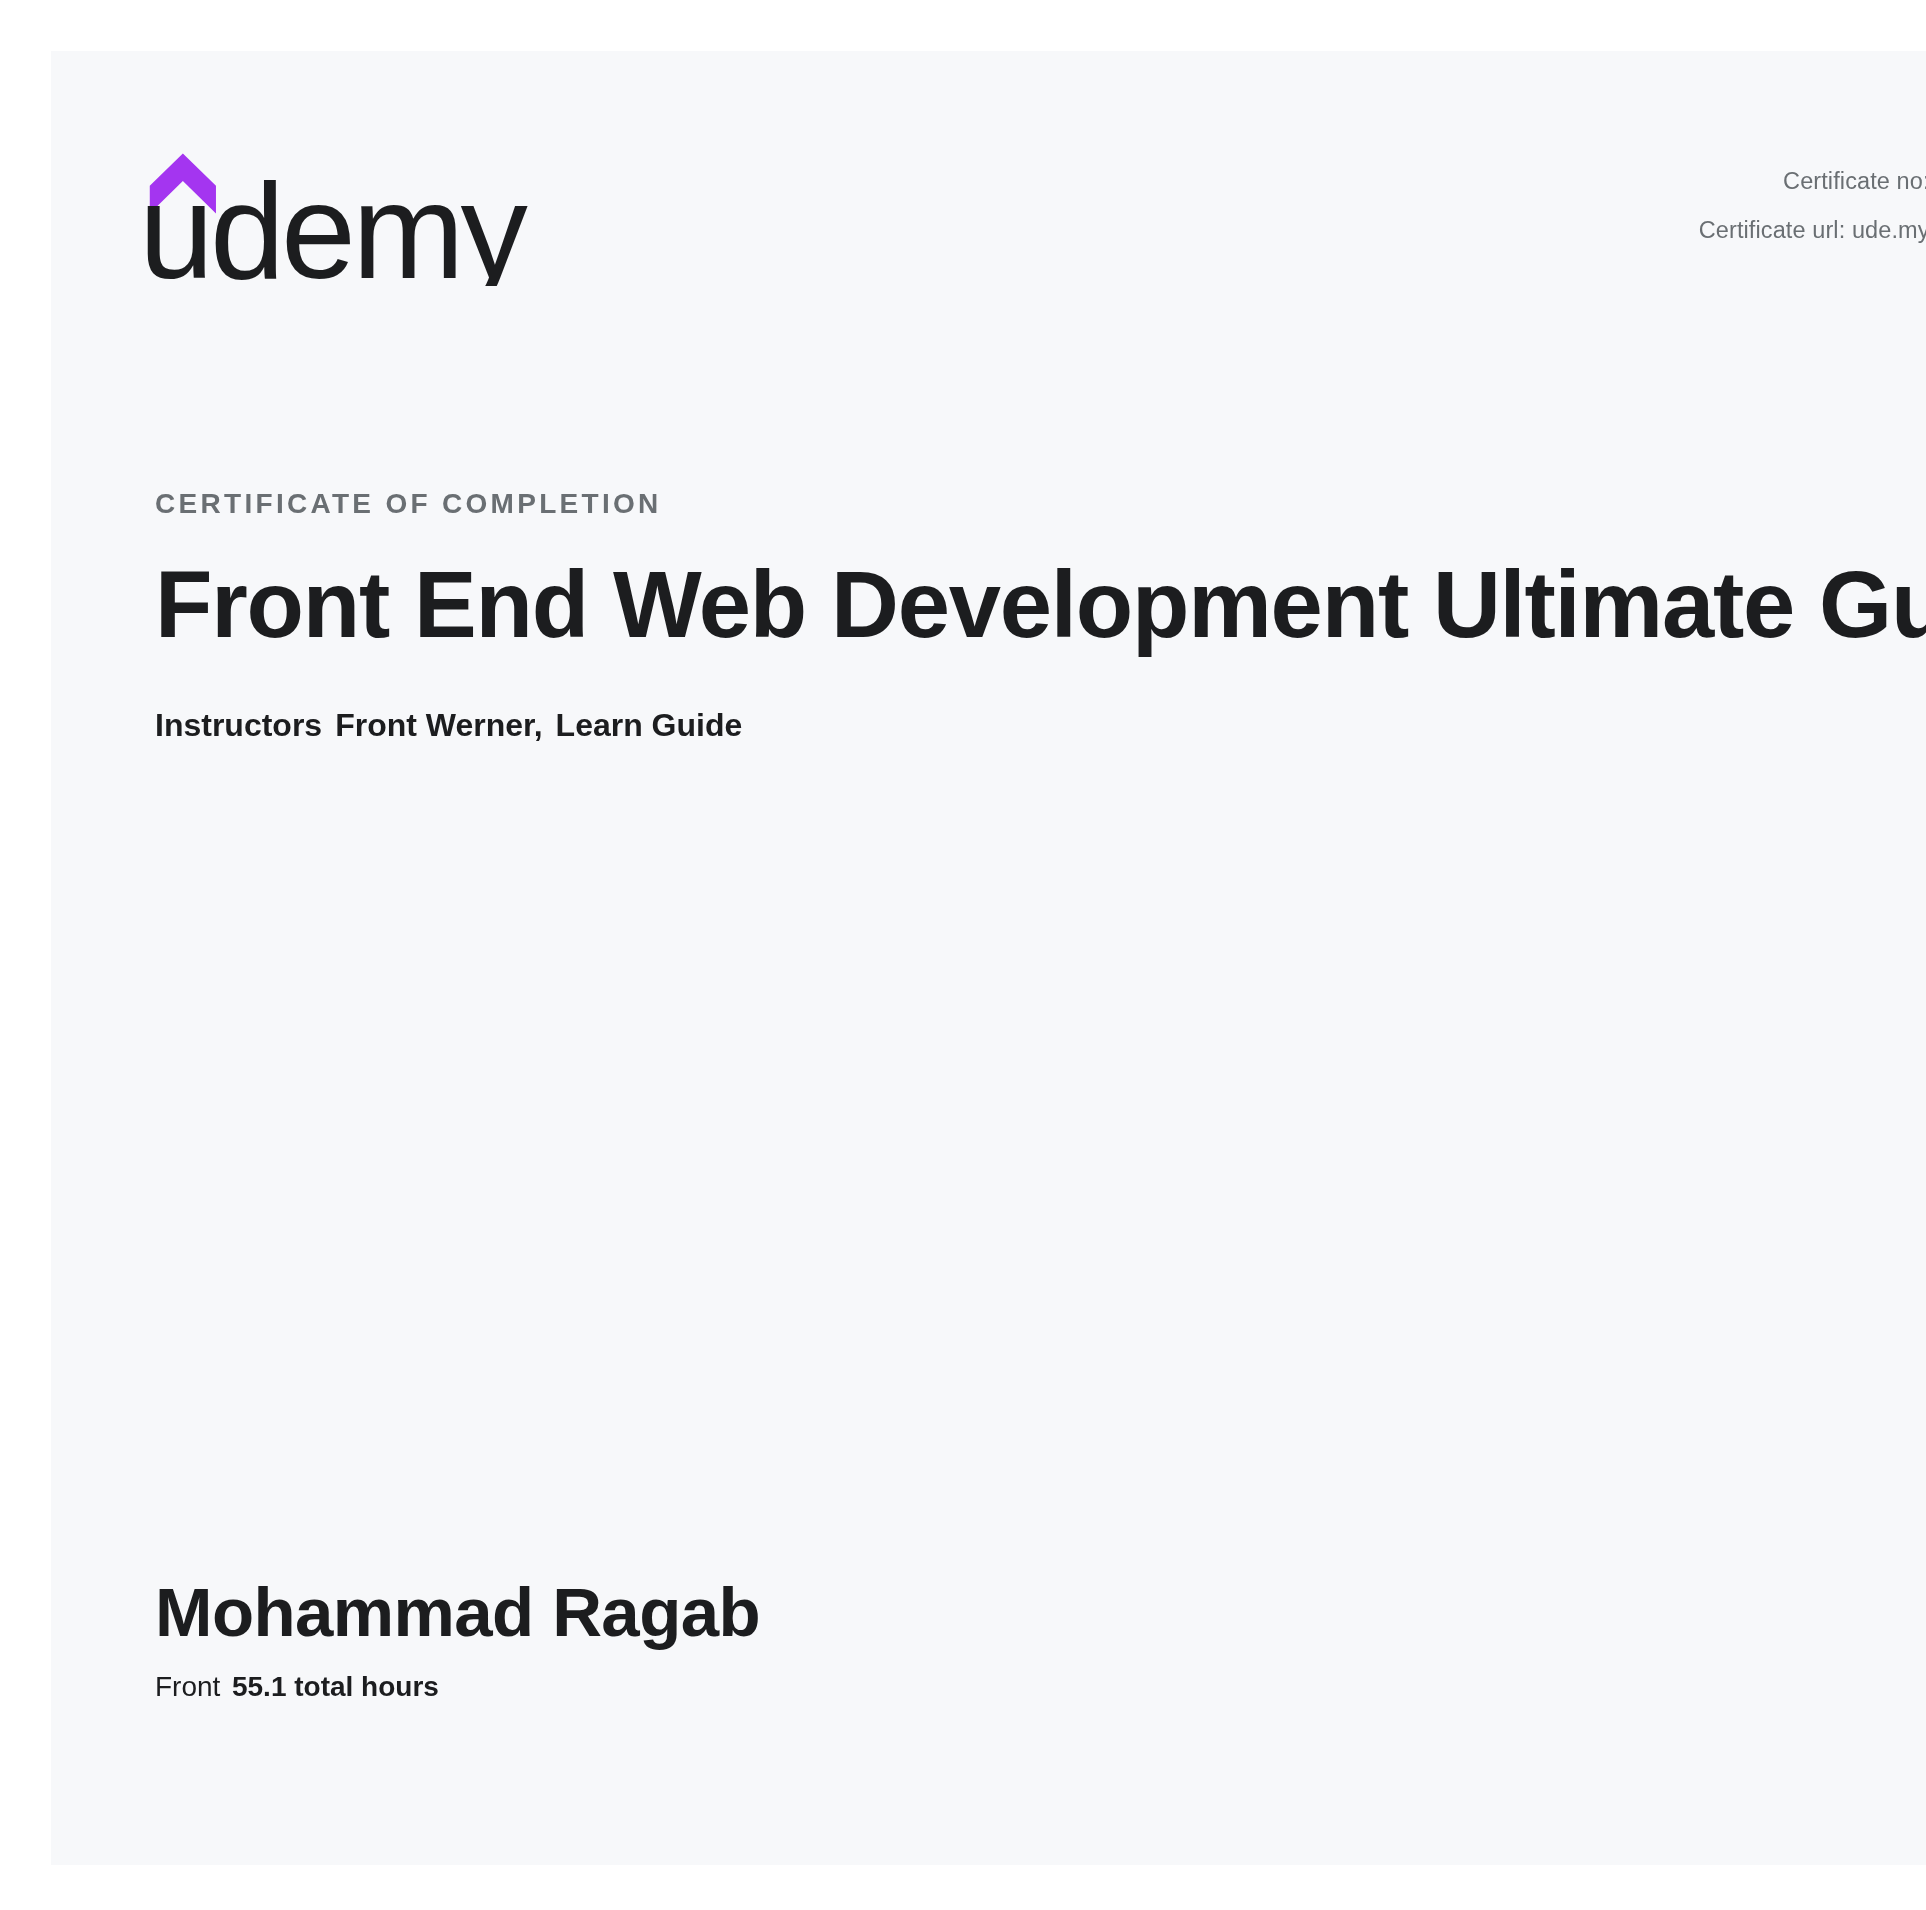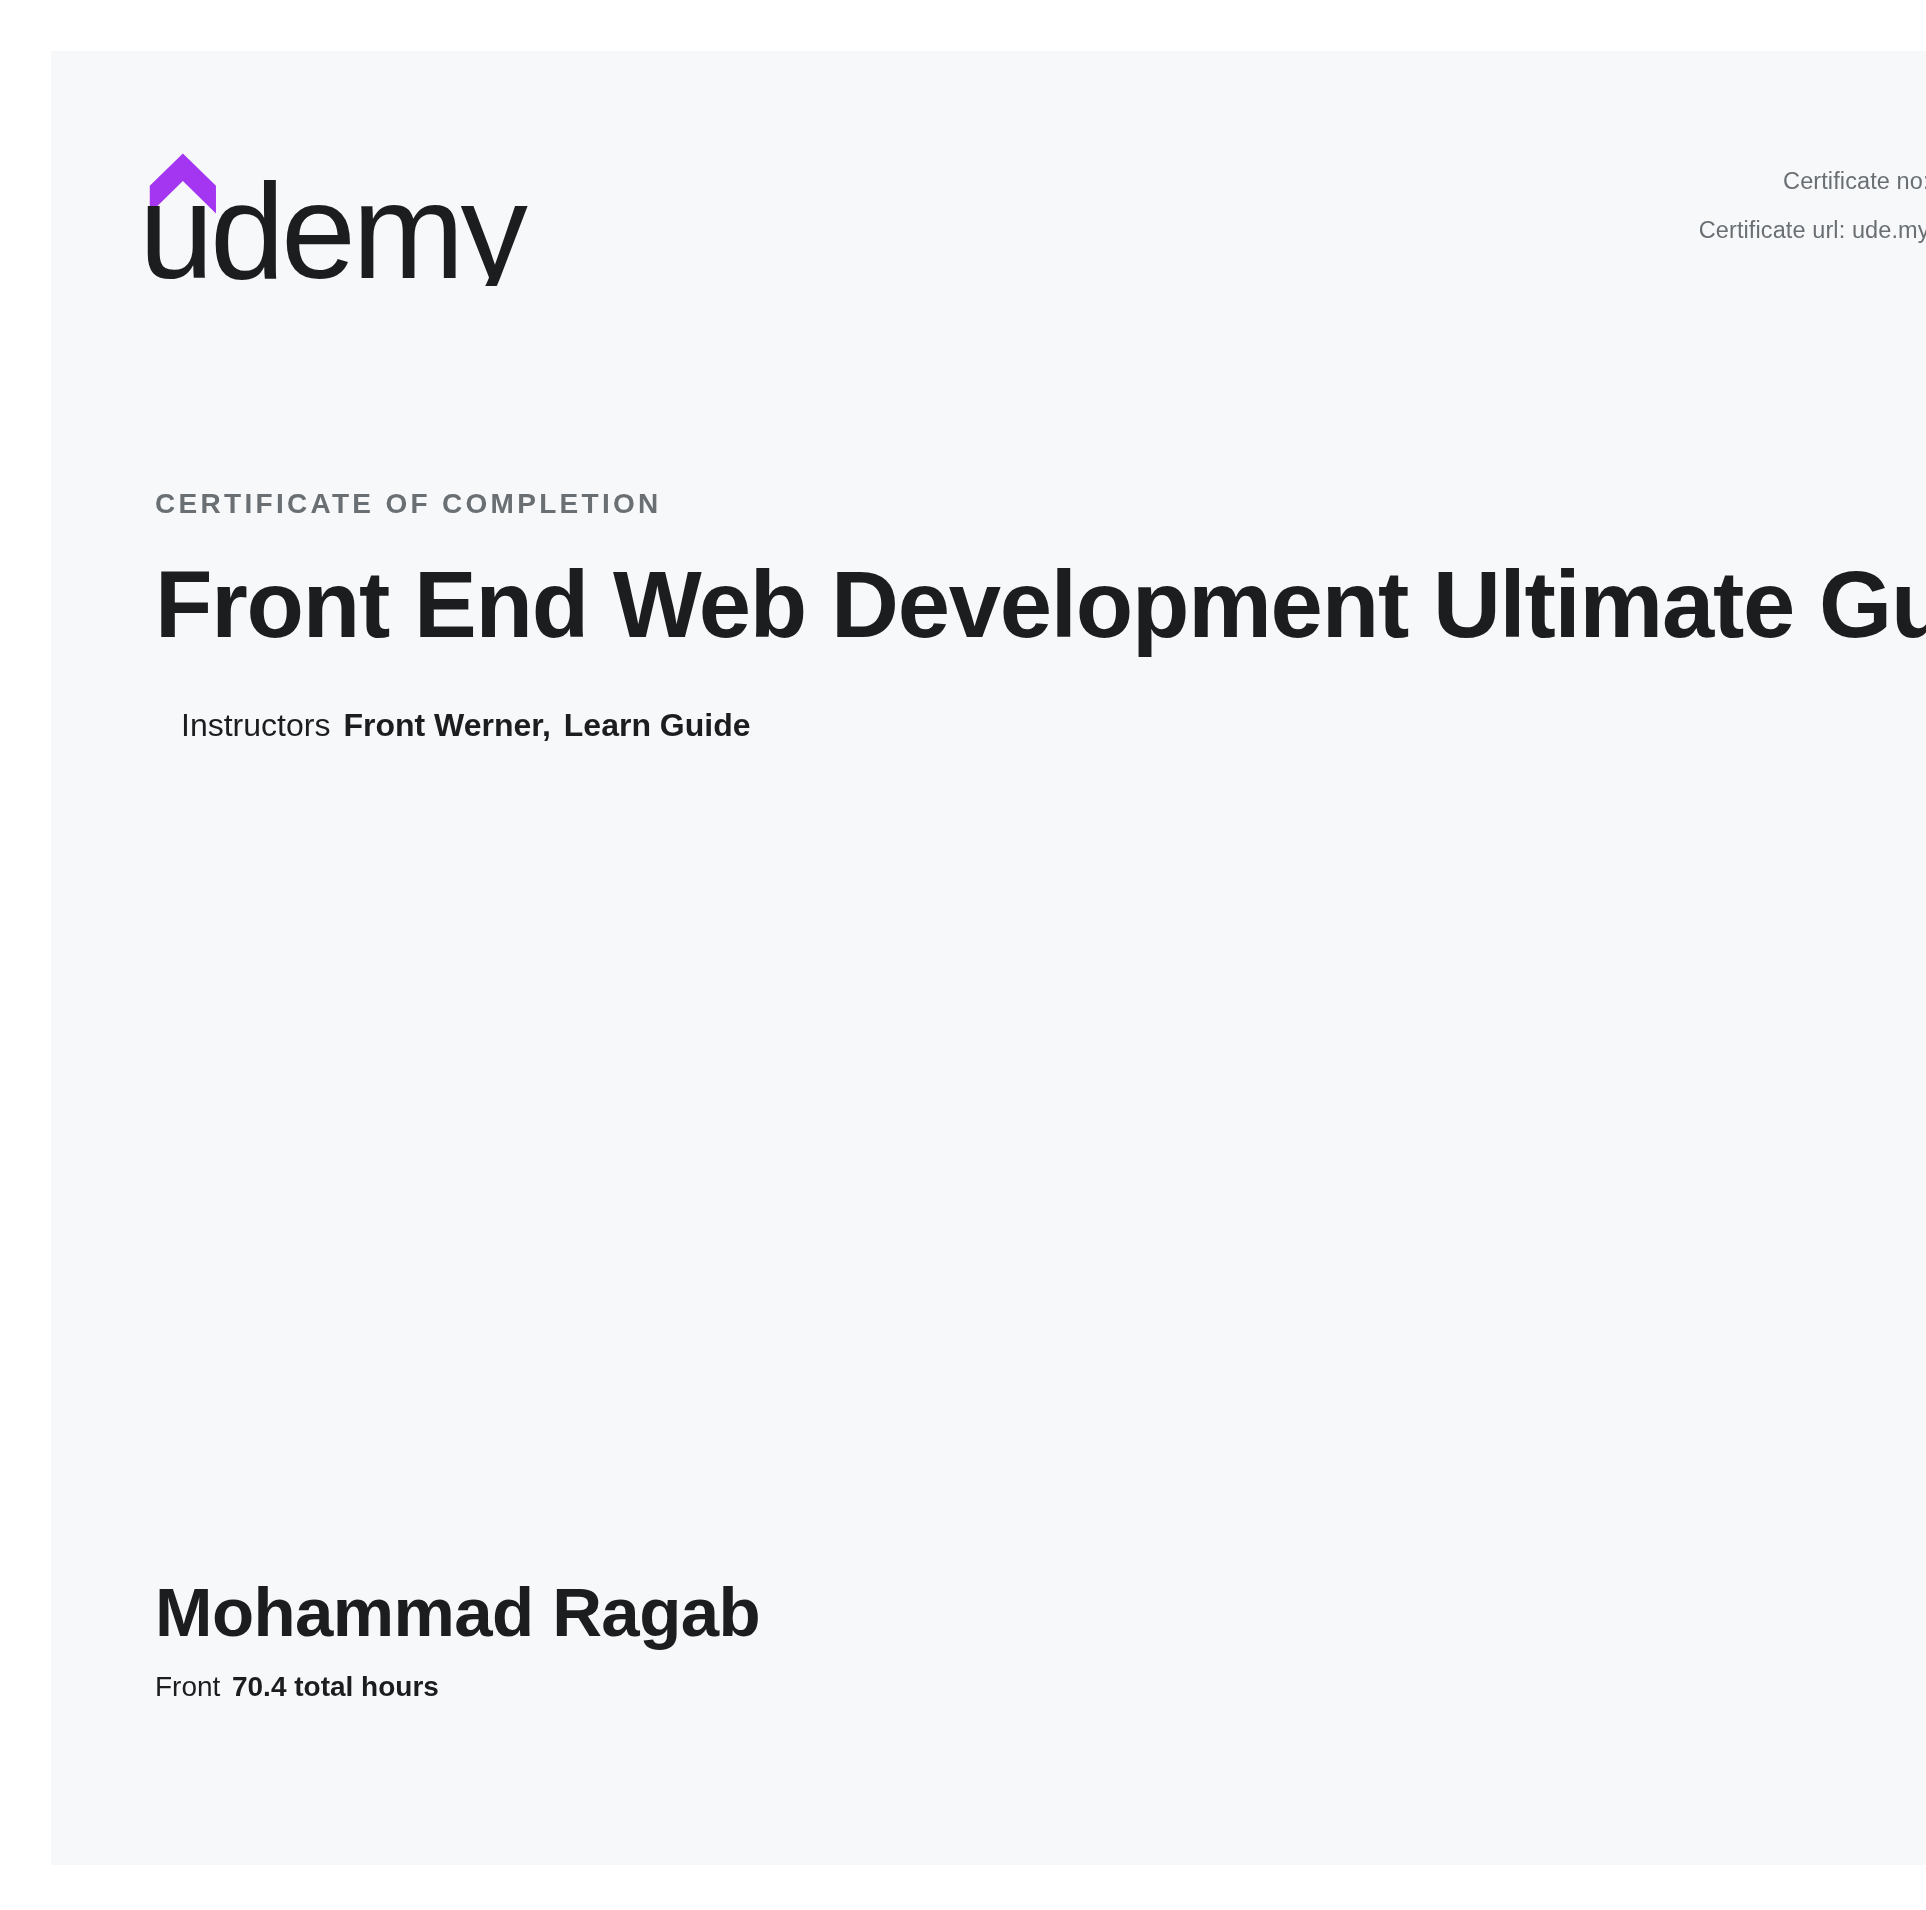--- a/index.html
+++ b/index.html
@@ -85,21 +85,21 @@
   }
 
   .instructor-line {
     margin: 0;
     padding-top: 54px;
     font-size: 32px;
     color: #1c1d1f;
     line-height: 1.2;
     white-space: nowrap;
   }
-  .instructor-label { font-weight: normal; margin-left: 26px; }
+  .instructor-label { font-weight: bold; }
   .instructor-names { font-weight: bold; padding-left: 13px; }
 
   
   .cert-footer {
     position: absolute;
     left: 104px;
     top: 1522px;
   }
 
   .recipient-name {
@@ -156,19 +156,19 @@
     </p>
 
   </div>
 
   <div class="cert-footer">
 
     <div class="recipient-name">Mohammad Ragab</div>
 
 
     <div class="detail-row">
-      <span class="detail-label">Front</span><span class="detail-value">70.4 total hours</span>
+      <span class="detail-label">Front</span><span class="detail-value">55.1 total hours</span>
     </div>
 
   </div>
 
 </div>
 
 
 </body></html>

